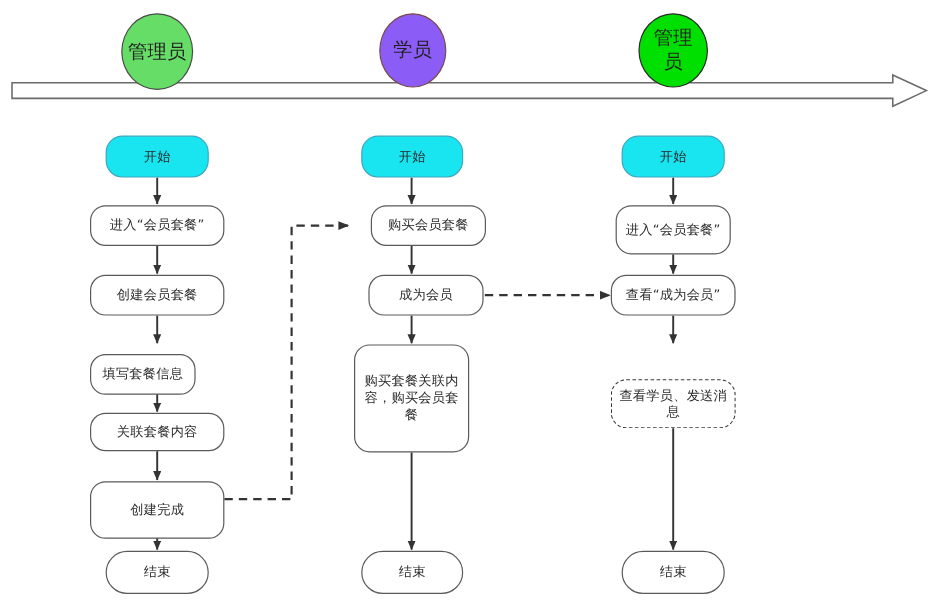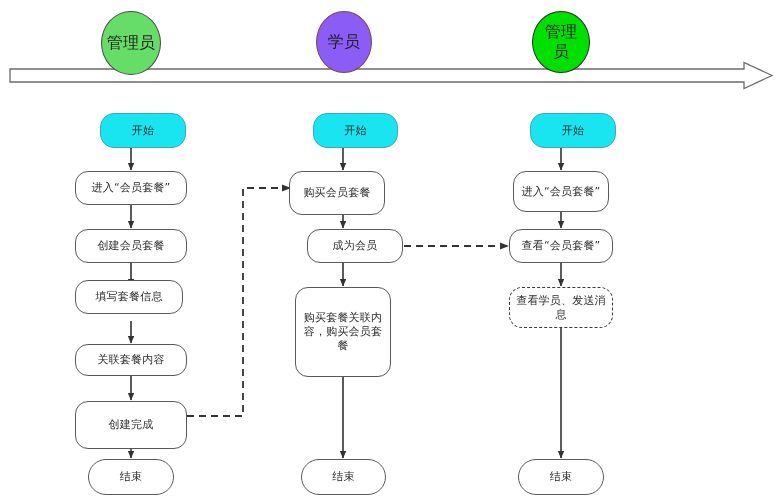--- a/index.html
+++ b/index.html
@@ -39,36 +39,36 @@
     border-radius: 50%;
     border: 1.4px solid #4a4a4a;
     font-size: 16px;
     color: #222;
   }
   
   .terminator-start {
     background: #19e5f0;
     border: 1.3px solid #3aa8c0;
     border-radius: 14px;
-    margin-left: 12px;
   }
   
   .terminator-end {
     background: #ffffff;
     border: 1.3px solid #5a5a5a;
     border-radius: 18px;
   }
   
   .process {
     background: #ffffff;
     border: 1.3px solid #5a5a5a;
   }
   .process-dashed {
     background: #ffffff;
     border: 1.6px dashed #3a3a3a;
+    margin-top: 29px;
   }
   .node-label { pointer-events: none; }
   .timeline-wrap {
     position: absolute;
     left: 0; top: 0;
     width: 781px; height: 500px;
     pointer-events: none;
   }
 </style>
 </head>
@@ -132,56 +132,56 @@
 
 <div class="node terminator-start" style="left:88px; top:113px; width:86px; height:35px;">
   <span class="node-label">开始</span>
 </div>
 <div class="node process" style="left:75px; top:171px; width:112px; height:34px;">
   <span class="node-label">进入“会员套餐”</span>
 </div>
 <div class="node process" style="left:75px; top:229px; width:112px; height:34px;">
   <span class="node-label">创建会员套餐</span>
 </div>
-<div class="node process" style="left:75px; top:280px; width:108px; height:34px;">
+<div class="node process" style="left:75px; top:295px; width:88px; height:34px;">
   <span class="node-label">填写套餐信息</span>
 </div>
 <div class="node process" style="left:75px; top:344px; width:112px; height:32px;">
   <span class="node-label">关联套餐内容</span>
 </div>
 <div class="node process" style="left:75px; top:401px; width:112px; height:48px;">
   <span class="node-label">创建完成</span>
 </div>
 <div class="node terminator-end" style="left:88px; top:459px; width:86px; height:36px;">
   <span class="node-label">结束</span>
 </div>
 
 <div class="node terminator-start" style="left:301px; top:113px; width:85px; height:35px;">
   <span class="node-label">开始</span>
 </div>
-<div class="node process" style="left:289px; top:171px; width:96px; height:44px;text-align:center;">
+<div class="node process" style="left:309px; top:171px; width:96px; height:34px;text-align:center;">
   <span class="node-label">购买会员套餐</span>
 </div>
 <div class="node process" style="left:295px; top:229px; width:96px; height:34px;margin-left:12px;">
   <span class="node-label">成为会员</span>
 </div>
 <div class="node process" style="left:295px; top:287px; width:96px; height:90px;">
   <span class="node-label">购买套餐关联内容，购买会员套餐</span>
 </div>
 <div class="node terminator-end" style="left:301px; top:459px; width:85px; height:36px;">
   <span class="node-label">结束</span>
 </div>
 
 <div class="node terminator-start" style="left:518px; top:113px; width:86px; height:35px;">
   <span class="node-label">开始</span>
 </div>
 <div class="node process" style="left:513px; top:171px; width:96px; height:41px;">
   <span class="node-label">进入“会员套餐”</span>
 </div>
 <div class="node process" style="left:509px; top:229px; width:104px; height:34px;">
-  <span class="node-label">查看“会员套餐”</span>
+  <span class="node-label">查看“成为会员”</span>
 </div>
 <div class="node process-dashed" style="left:509px; top:287px; width:104px; height:41px;">
   <span class="node-label">查看学员、发送消息</span>
 </div>
 <div class="node terminator-end" style="left:518px; top:459px; width:86px; height:36px;">
   <span class="node-label">结束</span>
 </div>
 
 </body></html>

